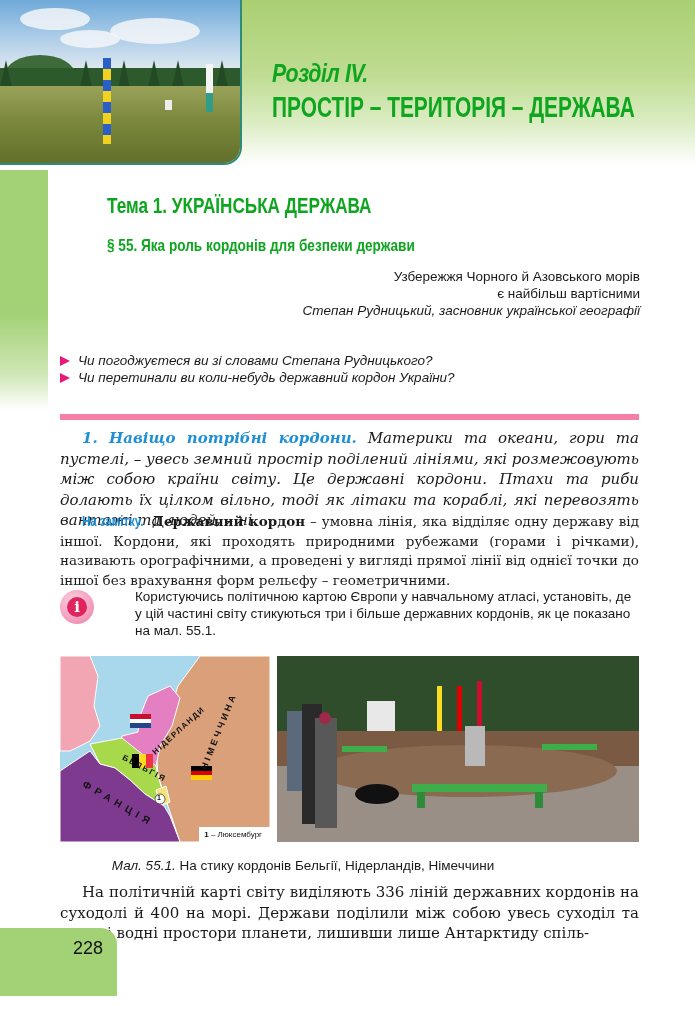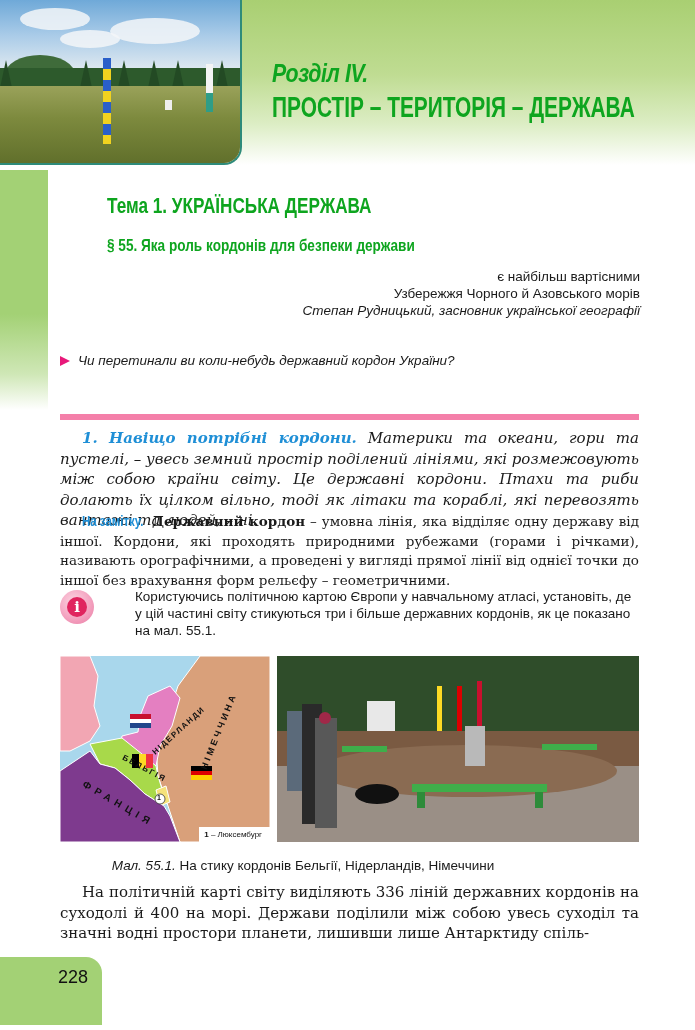--- a/index.html
+++ b/index.html
@@ -65,21 +65,21 @@
     text-align:center; line-height:20px; }
   .task .text { margin-left:75px; font-size:13.5px; line-height:17px; }
 
   .figure-map { position:absolute; left:60px; top:656px; width:210px; height:186px; overflow:hidden; background:#a9d7ec; }
   .figure-photo { position:absolute; left:277px; top:656px; width:362px; height:186px; overflow:hidden;
     background:linear-gradient(180deg,#2f4a2a 0%,#3c5d34 40%,#6b5a45 65%,#8d8074 100%); }
   .caption { position:absolute; left:0; width:606px; top:858px; text-align:center; font-size:13.5px; }
   .caption .lbl { font-style:italic; }
   .p2 { top:882px; }
 
-  .page-tab { position:absolute; left:0; top:957px; width:102px; height:68px; background:#a3d175;
+  .page-tab { position:absolute; left:0; top:928px; width:117px; height:68px; background:#a3d175;
     border-top-right-radius:16px; }
   .page-num { position:absolute; right:14px; top:10px; font-size:18px; color:#111; }
 
   
   .map-label { position:absolute; font-weight:bold; font-size:9.5px; color:#111; letter-spacing:3px; white-space:nowrap; }
   .flag { position:absolute; width:21px; height:14px; }
   .legend { position:absolute; right:0; bottom:0; background:#fff; font-size:8px; padding:3px 8px 3px 5px; color:#111; }
 </style>
 </head>
 <body>
@@ -109,26 +109,30 @@
   <div class="c1">Розділ IV.</div>
   <div class="c2">ПРОСТІР – ТЕРИТОРІЯ – ДЕРЖАВА</div>
 </div>
 
 <div class="side-strip"></div>
 
 <div class="topic">Тема 1. УКРАЇНСЬКА ДЕРЖАВА</div>
 <div class="section">§ 55. Яка роль кордонів для безпеки держави</div>
 
 <div class="epigraph">
+  <div>Узбережжя Чорного й Азовського морів</div>
   <div>є найбільш вартісними</div>
-  <div>Узбережжя Чорного й Азовського морів</div>
   <div class="author">Степан Рудницький, засновник української географії</div>
 </div>
 
 <div class="questions">
+  <div class="q">
+    <span class="arrow"></span>
+    <span>Чи погоджуєтеся ви зі словами Степана Рудницького?</span>
+  </div>
   <div class="q">
     <span class="arrow"></span>
     <span>Чи перетинали ви коли-небудь державний кордон України?</span>
   </div>
 </div>
 
 <div class="pink-rule"></div>
 
 <div class="para p1">
   <span class="indent"></span><span class="lead">1. Навіщо потрібні кордони.</span><span> Материки та океани, гори та пустелі, – увесь земний простір поділений лініями, які розмежовують між собою країни світу. Це державні кордони. Птахи та риби долають їх цілком вільно, тоді як літаки та кораблі, які перевозять вантажі та людей, – ні.</span>

